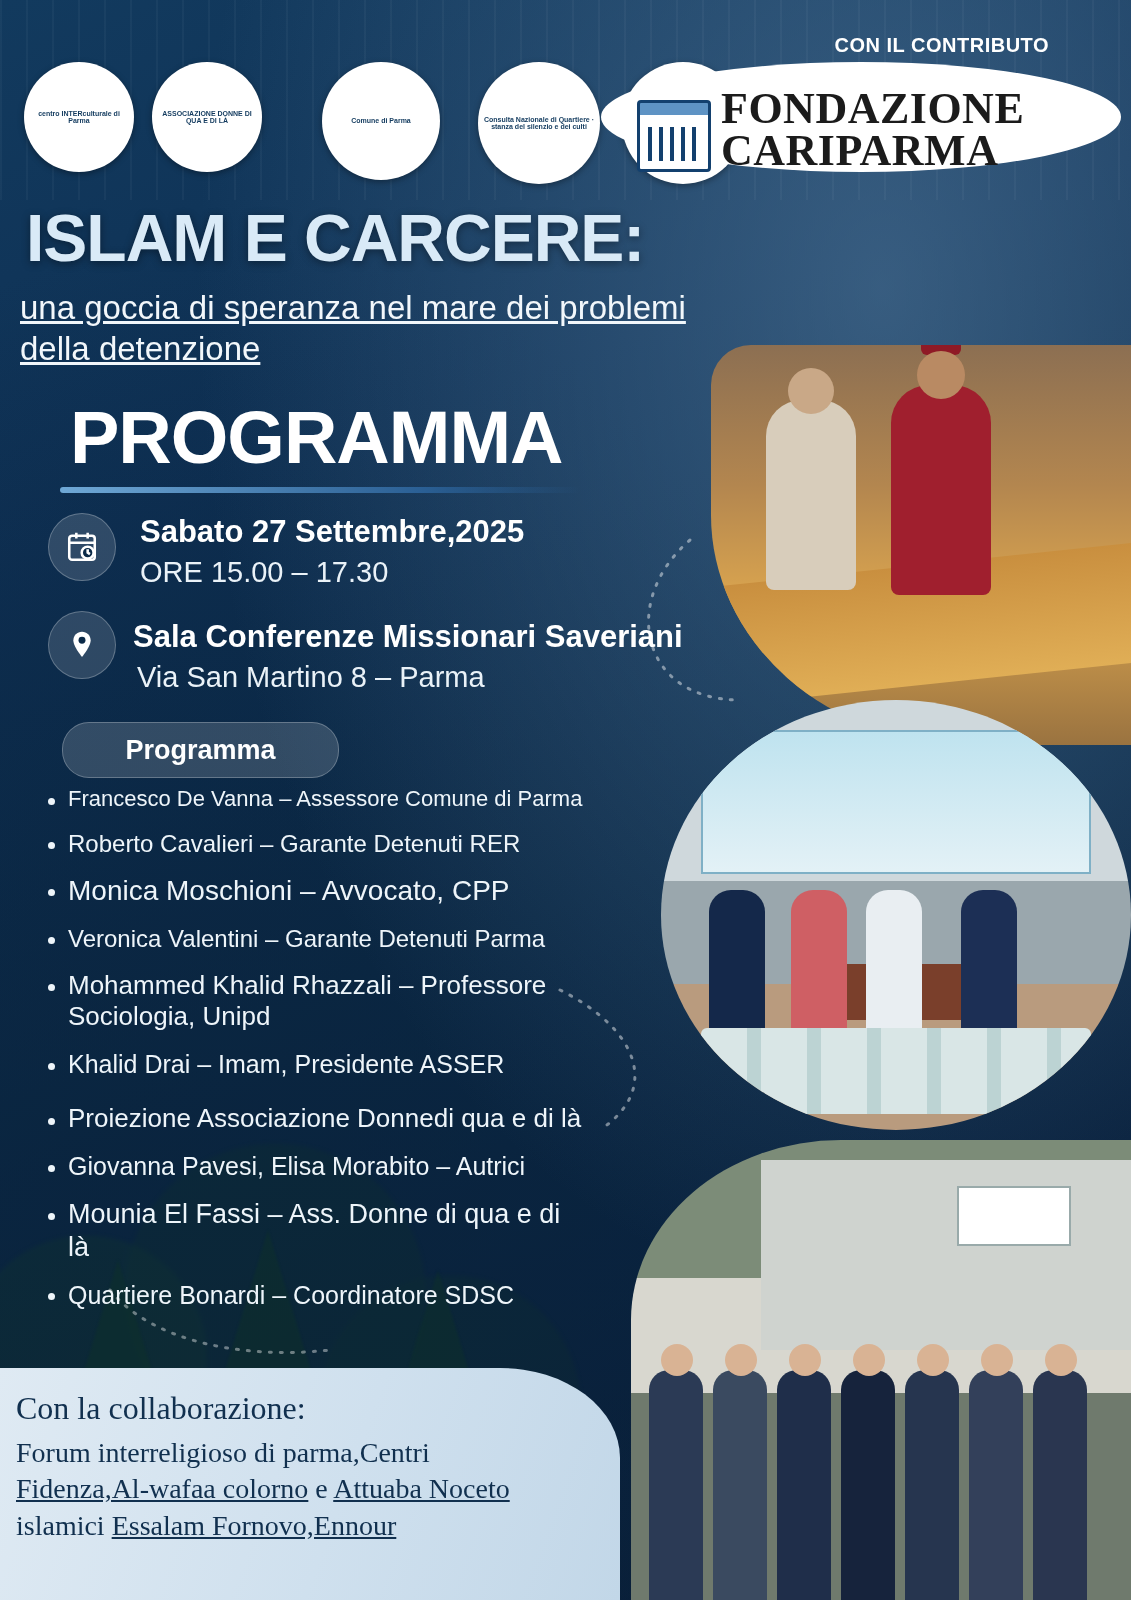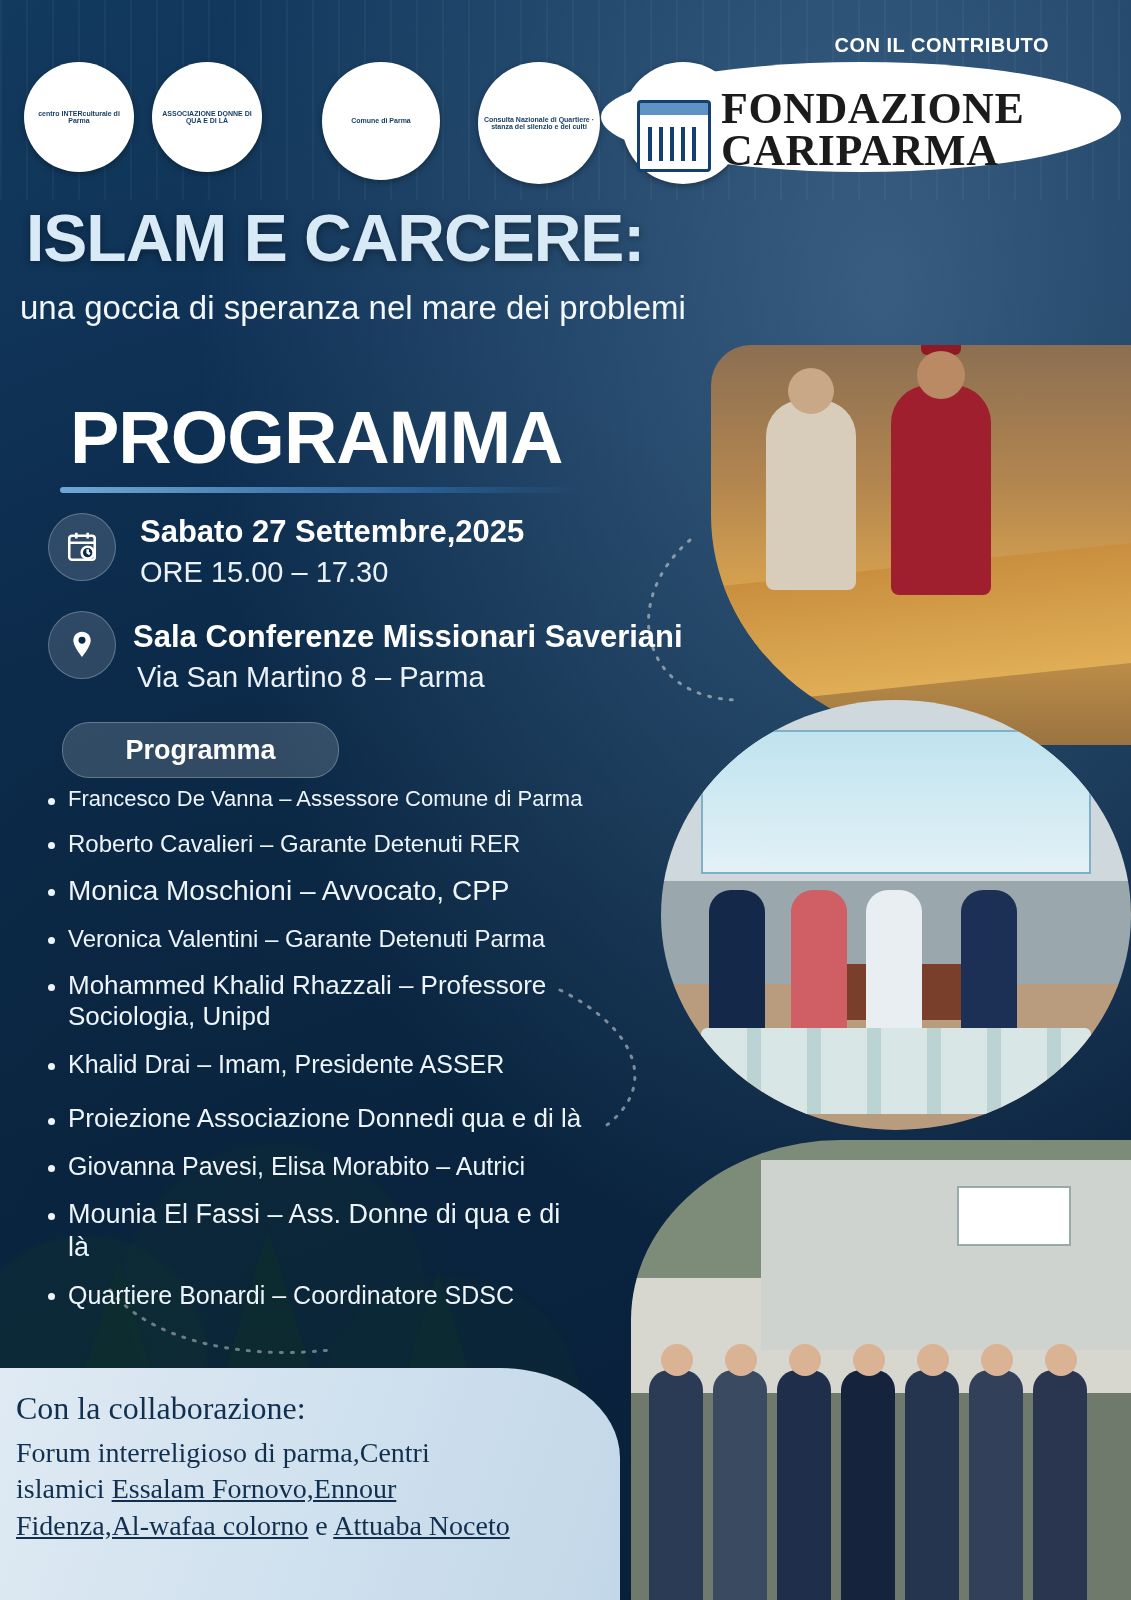--- a/index.html
+++ b/index.html
@@ -85,21 +85,21 @@
   #cariparma .bname .l2{font-size:44px;display:block;}
 
   
   #title{
     position:absolute;left:26px;top:205px;width:800px;
     font-size:66px;font-weight:800;color:#d9eaf7;letter-spacing:-1px;line-height:1;
     text-shadow:0 2px 8px rgba(0,0,0,.4);
   }
   #subtitle{
     position:absolute;left:20px;top:287px;width:790px;
-    font-size:33px;color:#f2f7fb;line-height:1.25;font-weight:400;
+    font-size:33px;color:#f2f7fb;line-height:1.25;font-weight:400;text-decoration:underline;
   }
   #programma-big{
     position:absolute;left:70px;top:395px;
     font-size:74px;font-weight:800;color:#ffffff;letter-spacing:-1px;
   }
   #rule{
     position:absolute;left:60px;top:487px;width:520px;height:6px;border-radius:3px;
     background:linear-gradient(90deg,#6fa8d6,#2a5f94 70%,rgba(42,95,148,0));
   }
   
@@ -255,20 +255,21 @@
       <div class="ppl" style="left:202px;background:#16233c;"></div>
       <div class="ppl" style="left:266px;background:#26354f;"></div>
       <div class="ppl" style="left:330px;background:#33405a;"></div>
       <div class="ppl" style="left:394px;background:#2a3650;"></div>
     </div>
   </div>
 
   <div id="title">ISLAM E CARCERE:</div>
   <div id="subtitle">
     <div>una goccia di speranza nel mare dei problemi</div>
+    <div>della detenzione</div>
   </div>
   <div id="programma-big">PROGRAMMA</div>
   <div id="rule"></div>
 
   <div class="circle-icon" id="date-icon">
     <svg width="34" height="34" viewBox="0 0 24 24" fill="none" stroke="#ffffff" stroke-width="1.8">
       <rect x="3" y="4" width="18" height="17" rx="2"></rect>
         <path d="M3 9h18M8 2v4M16 2v4"></path>
       <circle cx="16" cy="16" r="4.2" fill="#0a2947"></circle>
         <path d="M16 13.6V16l1.6 1"></path>
@@ -299,20 +300,20 @@
     <li style="font-size:25px">Giovanna Pavesi, Elisa Morabito – Autrici</li>
     <li style="font-size:27px;width:500px">Mounia El Fassi – Ass. Donne di qua e di là</li>
     <li style="font-size:25px">Quartiere Bonardi – Coordinatore SDSC</li>
   </ul>
 
   <div id="collab">
     <div class="heading">Con la collaborazione:</div>
     <div class="body">
       <div>Forum interreligioso di parma,Centri</div>
       <div>
+        <u>Fidenza,Al-wafaa colorno</u><span> e </span><u>Attuaba Noceto</u>
+      </div>
+      <div>
         <span>islamici </span><u>Essalam Fornovo,Ennour</u>
       </div>
-      <div>
-        <u>Fidenza,Al-wafaa colorno</u><span> e </span><u>Attuaba Noceto</u>
-      </div>
     </div>
   </div>
 </div>
 
 </body></html>

